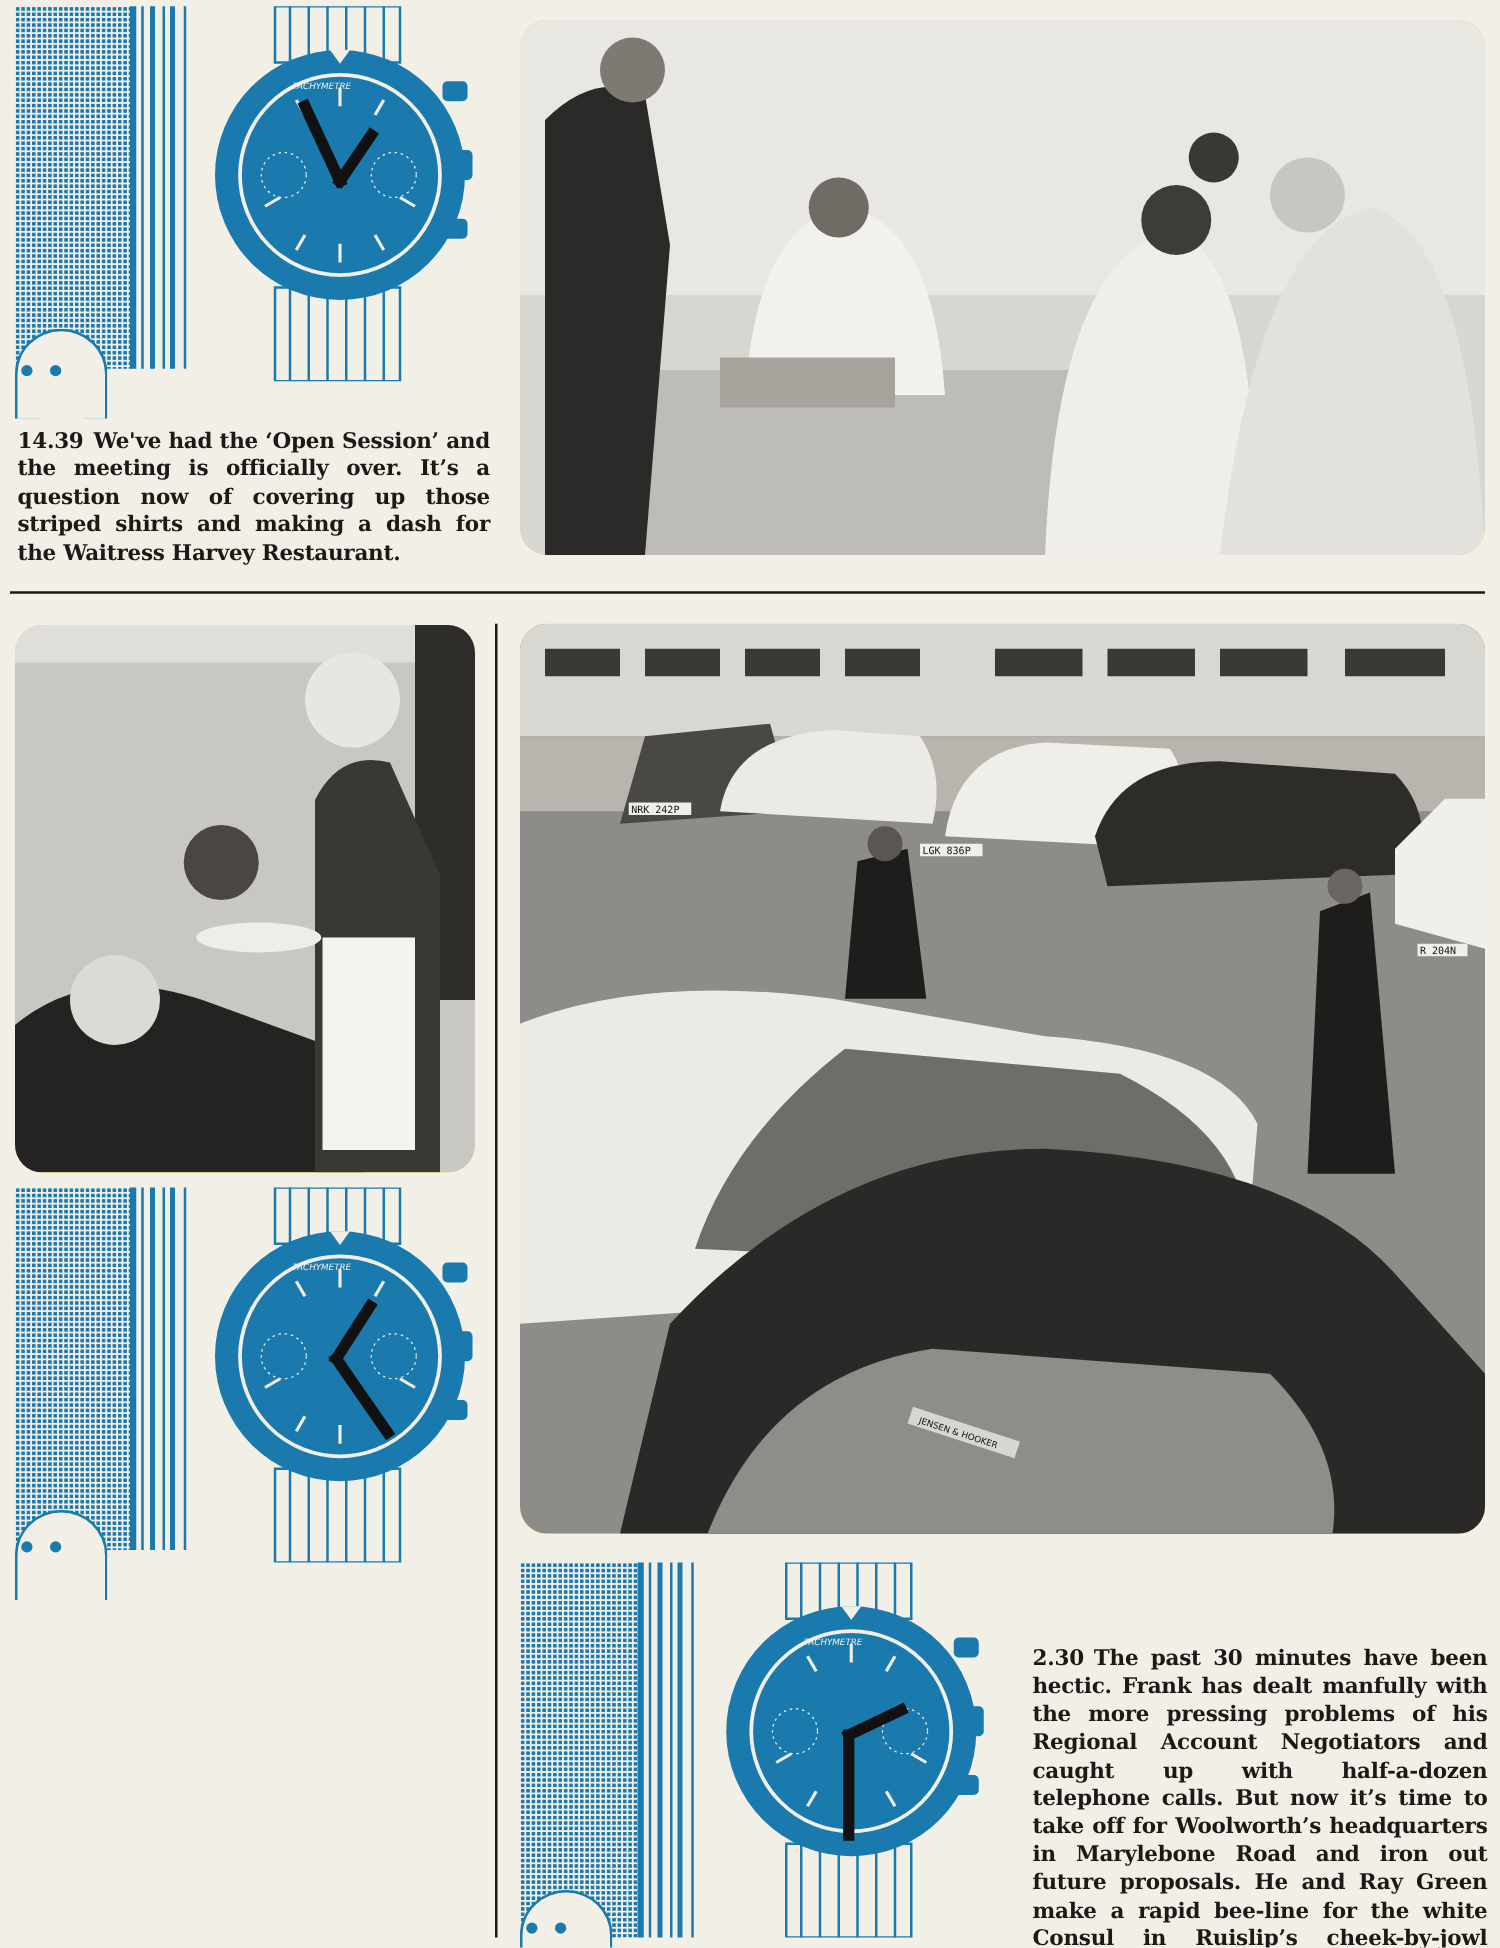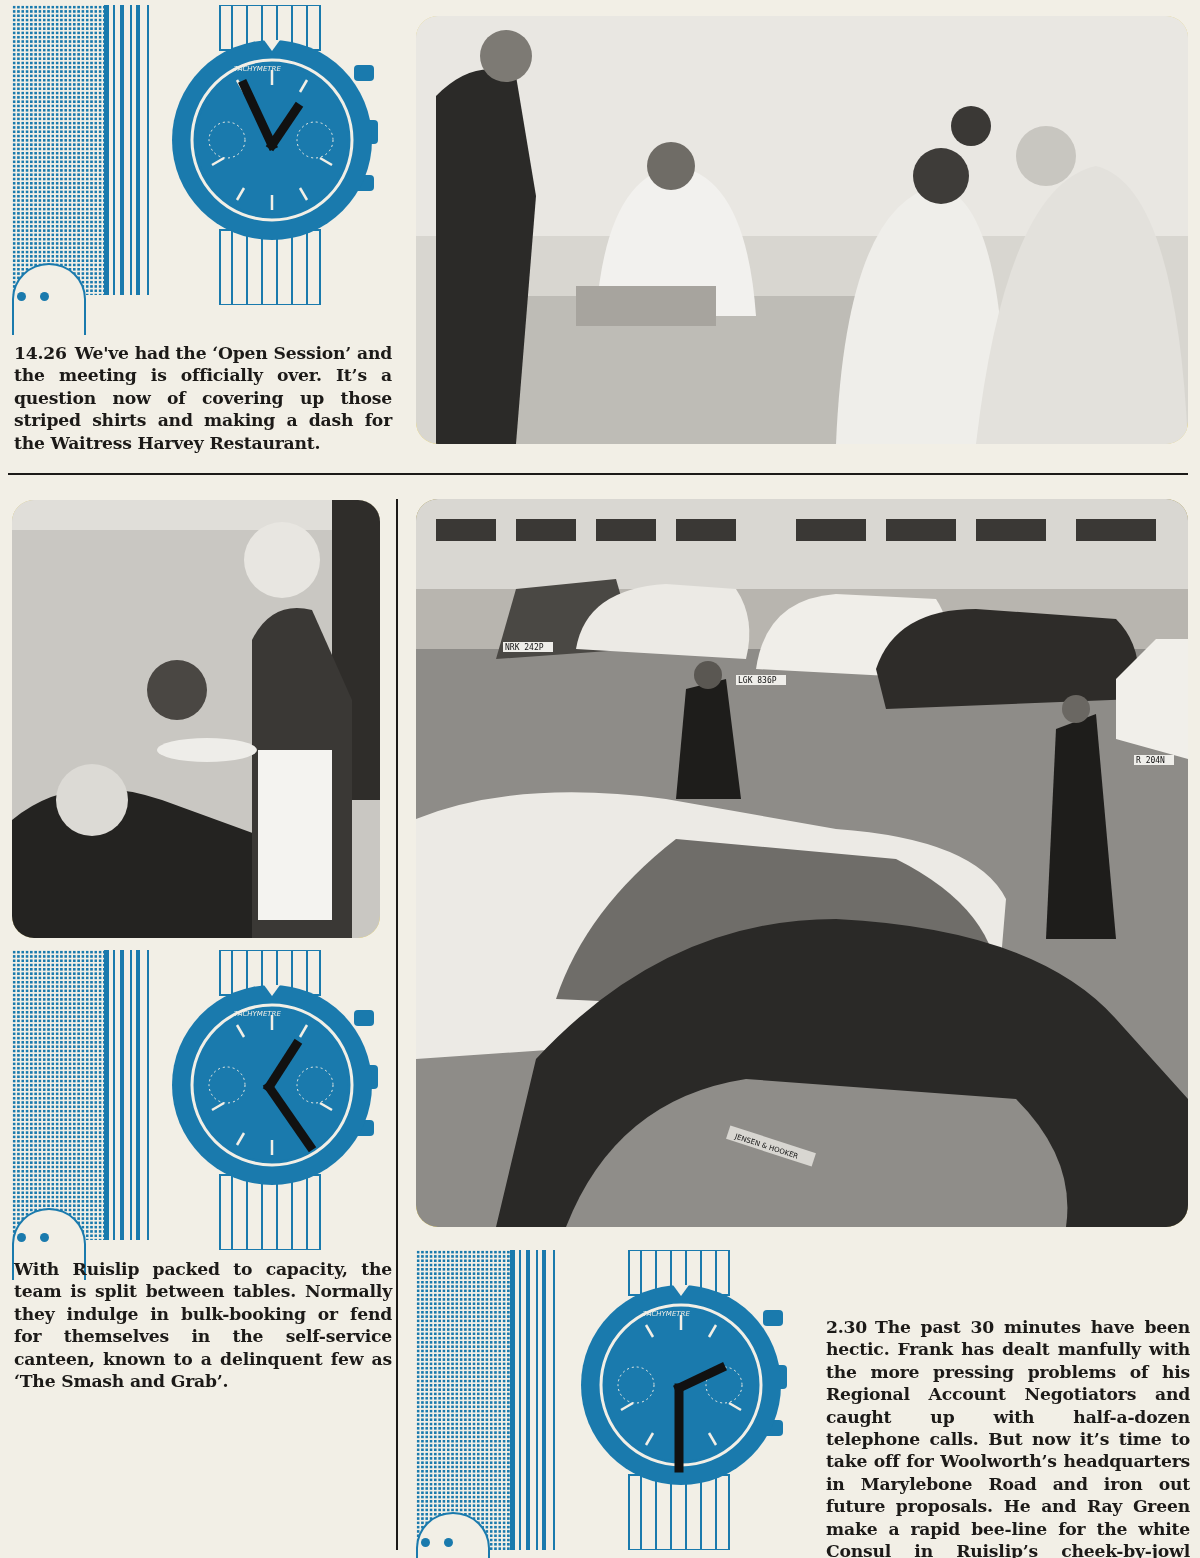--- a/index.html
+++ b/index.html
@@ -87,21 +87,21 @@
       <line x1="155" y1="195" x2="148" y2="183"></line>
         <line x1="85" y1="195" x2="92" y2="183"></line>
     </g>
     <text x="82" y="66" font-size="7" fill="#f2efe6" font-family="DejaVu Sans, sans-serif">TACHYMETRE</text>
     <line x1="120" y1="140" x2="92" y2="80" stroke="#111" stroke-width="9" stroke-linecap="square"></line>
     <line x1="120" y1="140" x2="145" y2="103" stroke="#111" stroke-width="9" stroke-linecap="square"></line>
   </svg>
 </div>
 
 <div class="caption" style="left:14px; top:342px; width:378px;">
-  <p><span class="time">14.26</span><span>We've had the ‘Open Session’ and the meeting is officially over. It’s a question now of covering up those striped shirts and making a dash for the Waitress Harvey Restaurant.</span></p>
+  <p><span class="time">14.39</span><span>We've had the ‘Open Session’ and the meeting is officially over. It’s a question now of covering up those striped shirts and making a dash for the Waitress Harvey Restaurant.</span></p>
 </div>
 
 <div class="photo" style="left:416px; top:16px; width:772px; height:428px;">
   <svg viewBox="0 0 772 428" preserveAspectRatio="none">
     <rect width="772" height="428" fill="#d8d6d0"></rect>
     <rect x="0" y="0" width="772" height="220" fill="#e9e7e2"></rect>
     <rect x="80" y="280" width="460" height="150" fill="#bebcb6"></rect>
     <path d="M20 428 L20 80 Q60 40 100 60 L120 180 L100 428 Z" fill="#2b2a28"></path>
     <circle cx="90" cy="40" r="26" fill="#7d7a74"></circle>
     <path d="M180 300 Q190 160 260 150 Q330 160 340 300 Z" fill="#f2f1ee"></path>
@@ -179,21 +179,20 @@
       <line x1="155" y1="195" x2="148" y2="183"></line>
         <line x1="85" y1="195" x2="92" y2="183"></line>
     </g>
     <text x="82" y="66" font-size="7" fill="#f2efe6" font-family="DejaVu Sans, sans-serif">TACHYMETRE</text>
     <line x1="117" y1="137" x2="144" y2="95" stroke="#111" stroke-width="9" stroke-linecap="square"></line>
     <line x1="117" y1="137" x2="158" y2="196" stroke="#111" stroke-width="9" stroke-linecap="square"></line>
   </svg>
 </div>
 
 <div class="caption" style="left:14px; top:1258px; width:378px;">
-  <p>With Ruislip packed to capacity, the team is split between tables. Normally they indulge in bulk-booking or fend for themselves in the self-service canteen, known to a delinquent few as ‘The Smash and Grab’.</p>
 </div>
 
 <div class="vrule"></div>
 
 <div class="photo" style="left:416px; top:499px; width:772px; height:728px;">
   <svg viewBox="0 0 772 728" preserveAspectRatio="none">
     <rect width="772" height="728" fill="#8e8c88"></rect>
     <rect x="0" y="0" width="772" height="90" fill="#d9d7d2"></rect>
     <g fill="#3a3835">
       <rect x="20" y="20" width="60" height="22"></rect>

